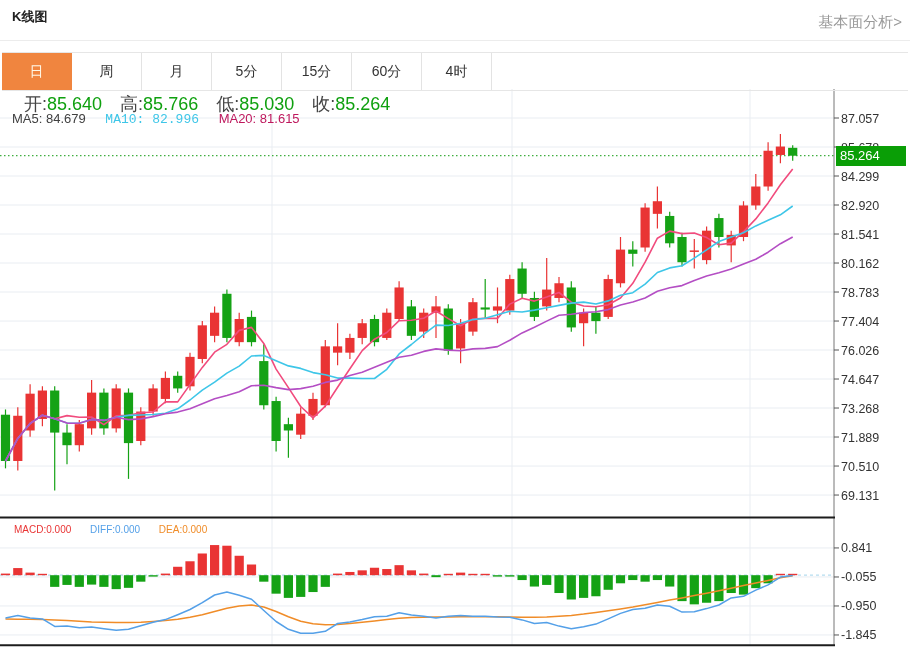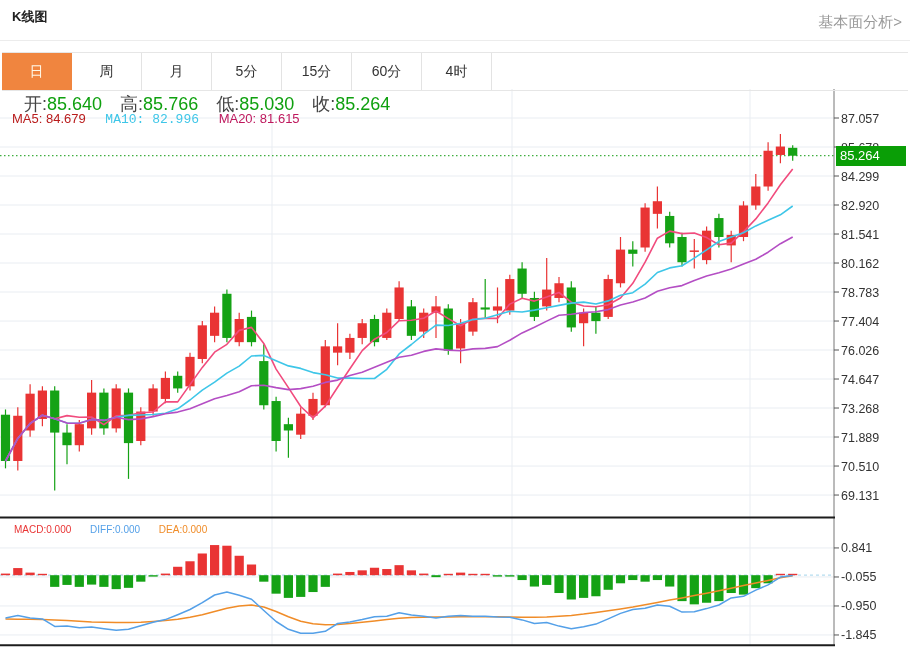--- a/index.html
+++ b/index.html
@@ -25,21 +25,21 @@
     border-right:1px solid #e3e3e3;cursor:pointer;box-sizing:border-box;background:#fff;
   }
   .tab.active{background:#f0853f;color:#fff7e6;border-right-color:#f0853f;}
   .tab-filler{flex:1;}
   #chart{position:absolute;left:0;top:0;}
   .ohlc-row{position:absolute;left:24px;top:92px;font-size:18px;white-space:nowrap;text-align:right;}
   .ohlc-row .lbl{color:#444;}
   .ohlc-row .val{color:#0fa00f;margin-right:13px;}
   .ma-row{position:absolute;left:12px;top:111px;font-size:13px;white-space:nowrap;}
   .ma-row .pair{margin-right:16px;}
-  .ma5-color{color:#b91c1c;}
+  .ma5-color{color:#404040;}
   .ma10-color{color:#3ec6e8;font-family:Liberation Mono, monospace;}
   .ma20-color{color:#be185d;}
   .macd-row{position:absolute;left:14px;top:524px;font-size:10px;white-space:nowrap;}
   .macd-row .pair{margin-right:16px;}
   .macd-color{color:#e93434;}
   .diff-color{color:#54a0e8;}
   .dea-color{color:#f08c28;}
   .price-badge{
     position:absolute;left:836px;top:146px;width:70px;height:20px;background:#0a9e06;
     color:#ffffff;font-size:13px;line-height:20px;padding-left:4px;box-sizing:border-box;

